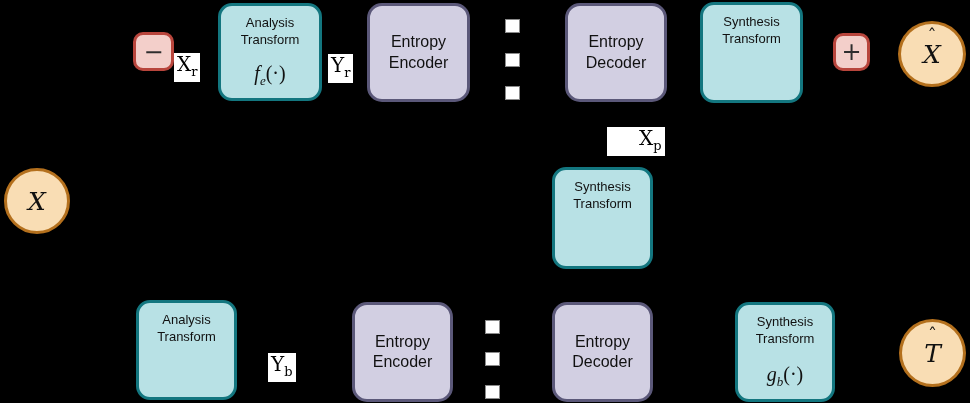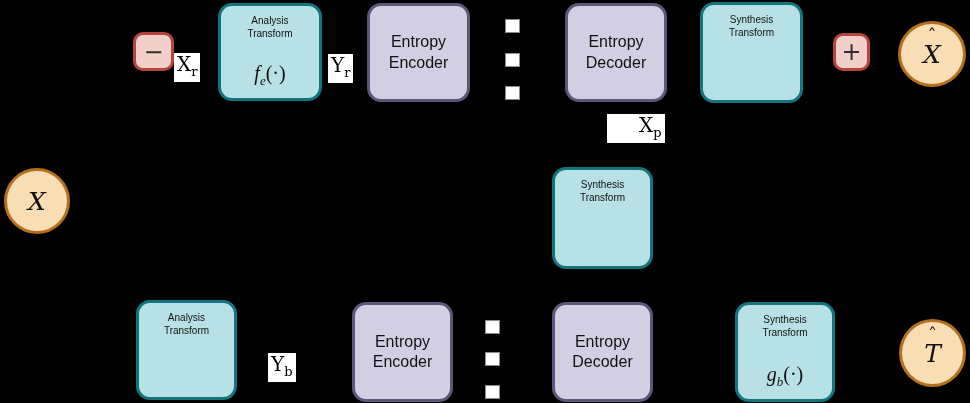--- a/index.html
+++ b/index.html
@@ -6,22 +6,22 @@
   .canvas {
     position:relative; width:970px; height:403px; background:#000000;
     overflow:hidden; font-family:"Liberation Sans", sans-serif;
   }
   .box {
     position:absolute; box-sizing:border-box;
     border-radius:14px; border:3px solid;
     display:flex; flex-direction:column; align-items:center;
   }
   .teal   { background:#b8e1e5; border-color:#13767f; }
-  .purple { background:#d2cfe2; border-color:#5b5879; justify-content:center; }
-  .box-title { text-align:center; font-size:10px; line-height:1.28; color:#111; padding-top:9px; }
+  .purple { background:#d2cfe2; border-color:#5b5879; justify-content:center;border-radius:15px; }
+  .box-title { text-align:center; font-size:13px; line-height:1.28; color:#111; padding-top:9px; }
   .purple .box-title { padding-top:0; font-size:16px; }
   .box-formula {
     position:absolute; bottom:9px; left:0; right:0; text-align:center;
     font-family:Liberation Serif, serif; font-size:20px; color:#111;
   }
   .box-formula .var { font-style:italic; }
   .box-formula sub { font-size:13px; font-style:italic; }
   .op {
     position:absolute; box-sizing:border-box;
     background:#f3cfca; border:3px solid #b8453c; border-radius:10px;
@@ -105,21 +105,21 @@
   </div>
 
   <div class="circle" style="left:898px; top:21px; width:68px; height:66px;">
     <span class="circle-label"><span class="hat">ˆ</span><span>X</span></span>
   </div>
 
   <div class="circle" style="left:4px; top:168px; width:66px; height:66px;">
     <span class="circle-label"><span>X</span></span>
   </div>
 
-  <span class="mlabel" style="left:607px; top:114px;padding-left:32px;"><span>X</span><sub>p</sub></span>
+  <span class="mlabel" style="left:607px; top:127px;padding-left:32px;"><span>X</span><sub>p</sub></span>
 
   <div class="box teal" style="left:552px; top:167px; width:101px; height:102px;">
     <div class="box-title">
       <div>Synthesis</div>
       <div>Transform</div>
     </div>
   </div>
 
   <div class="box teal" style="left:136px; top:300px; width:101px; height:100px;">
     <div class="box-title">

